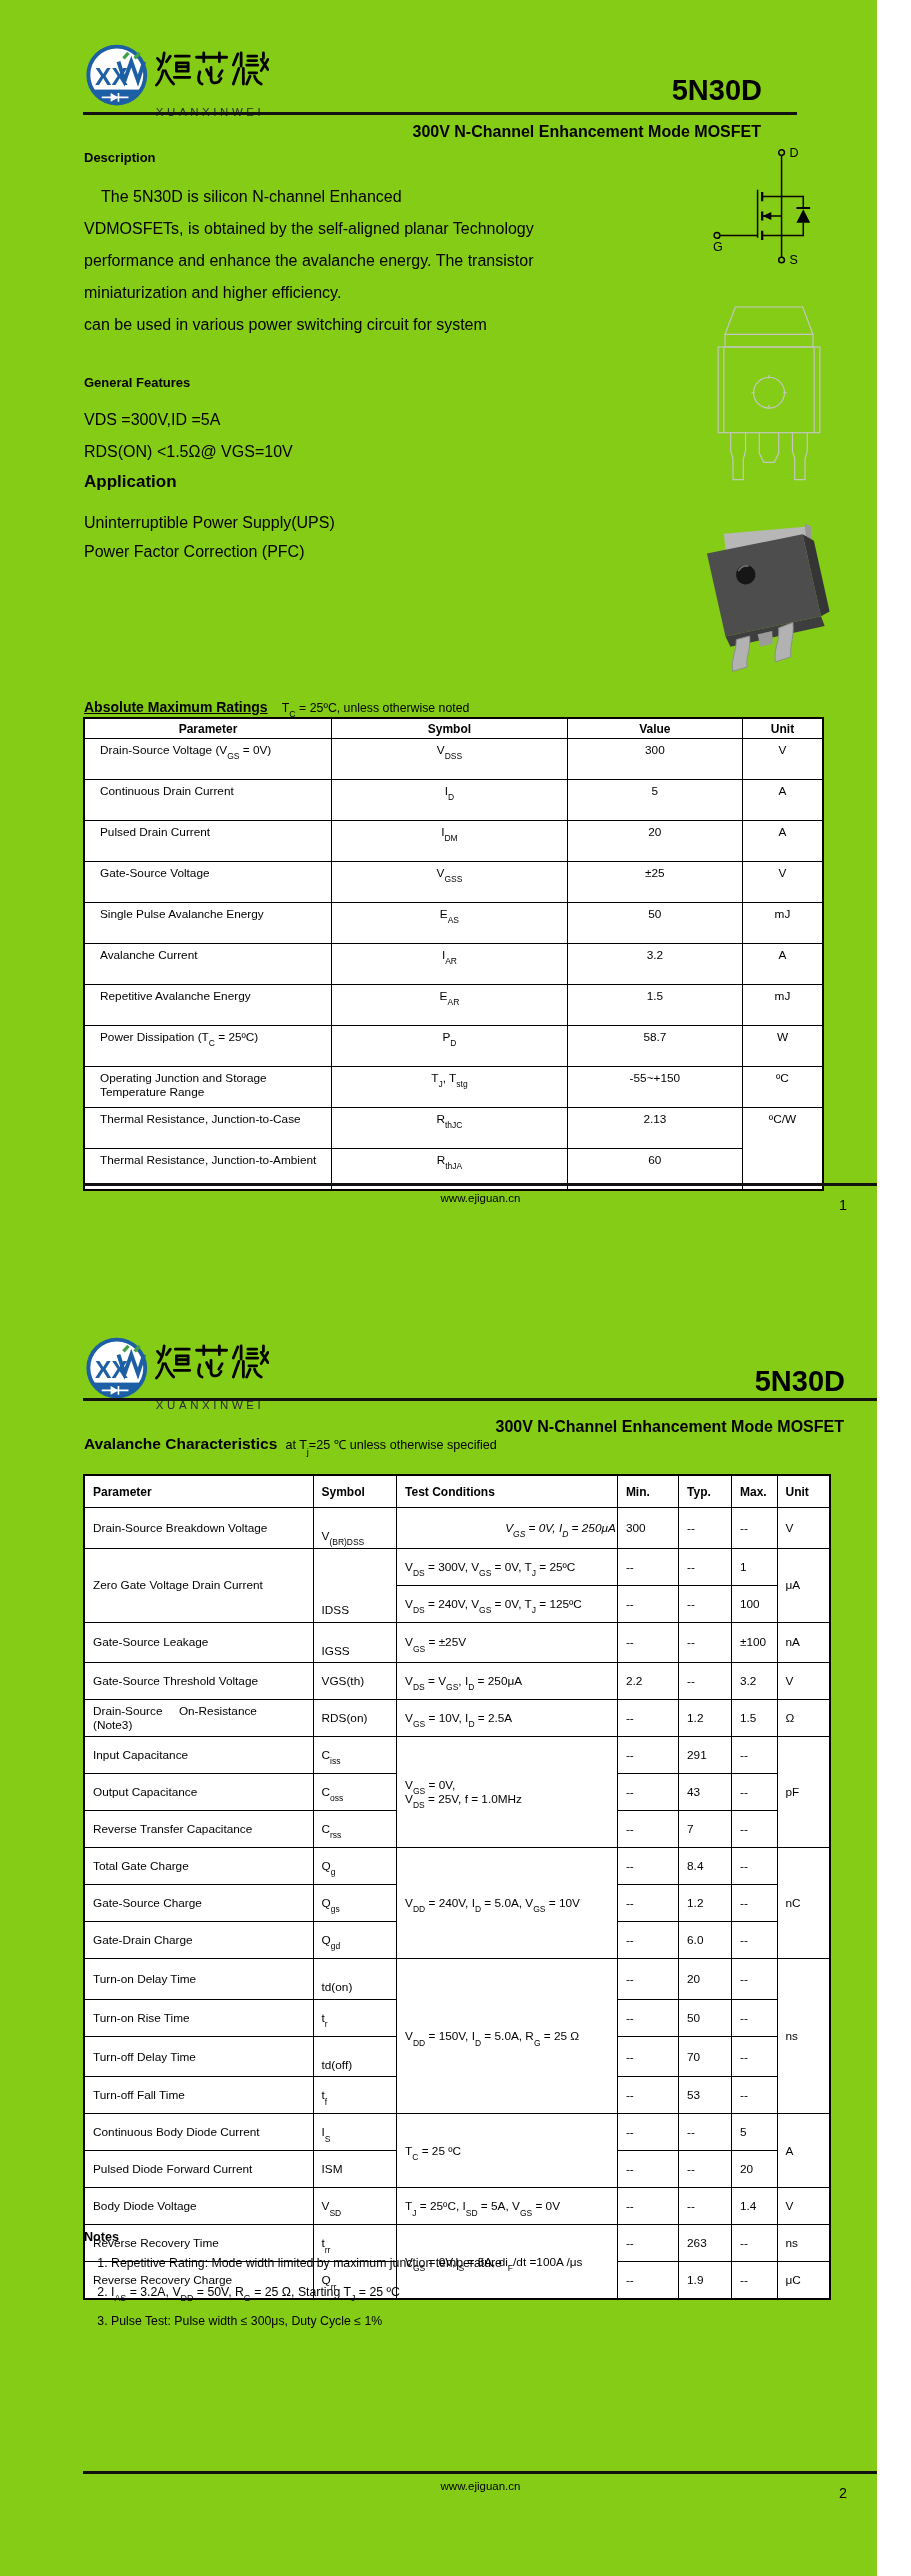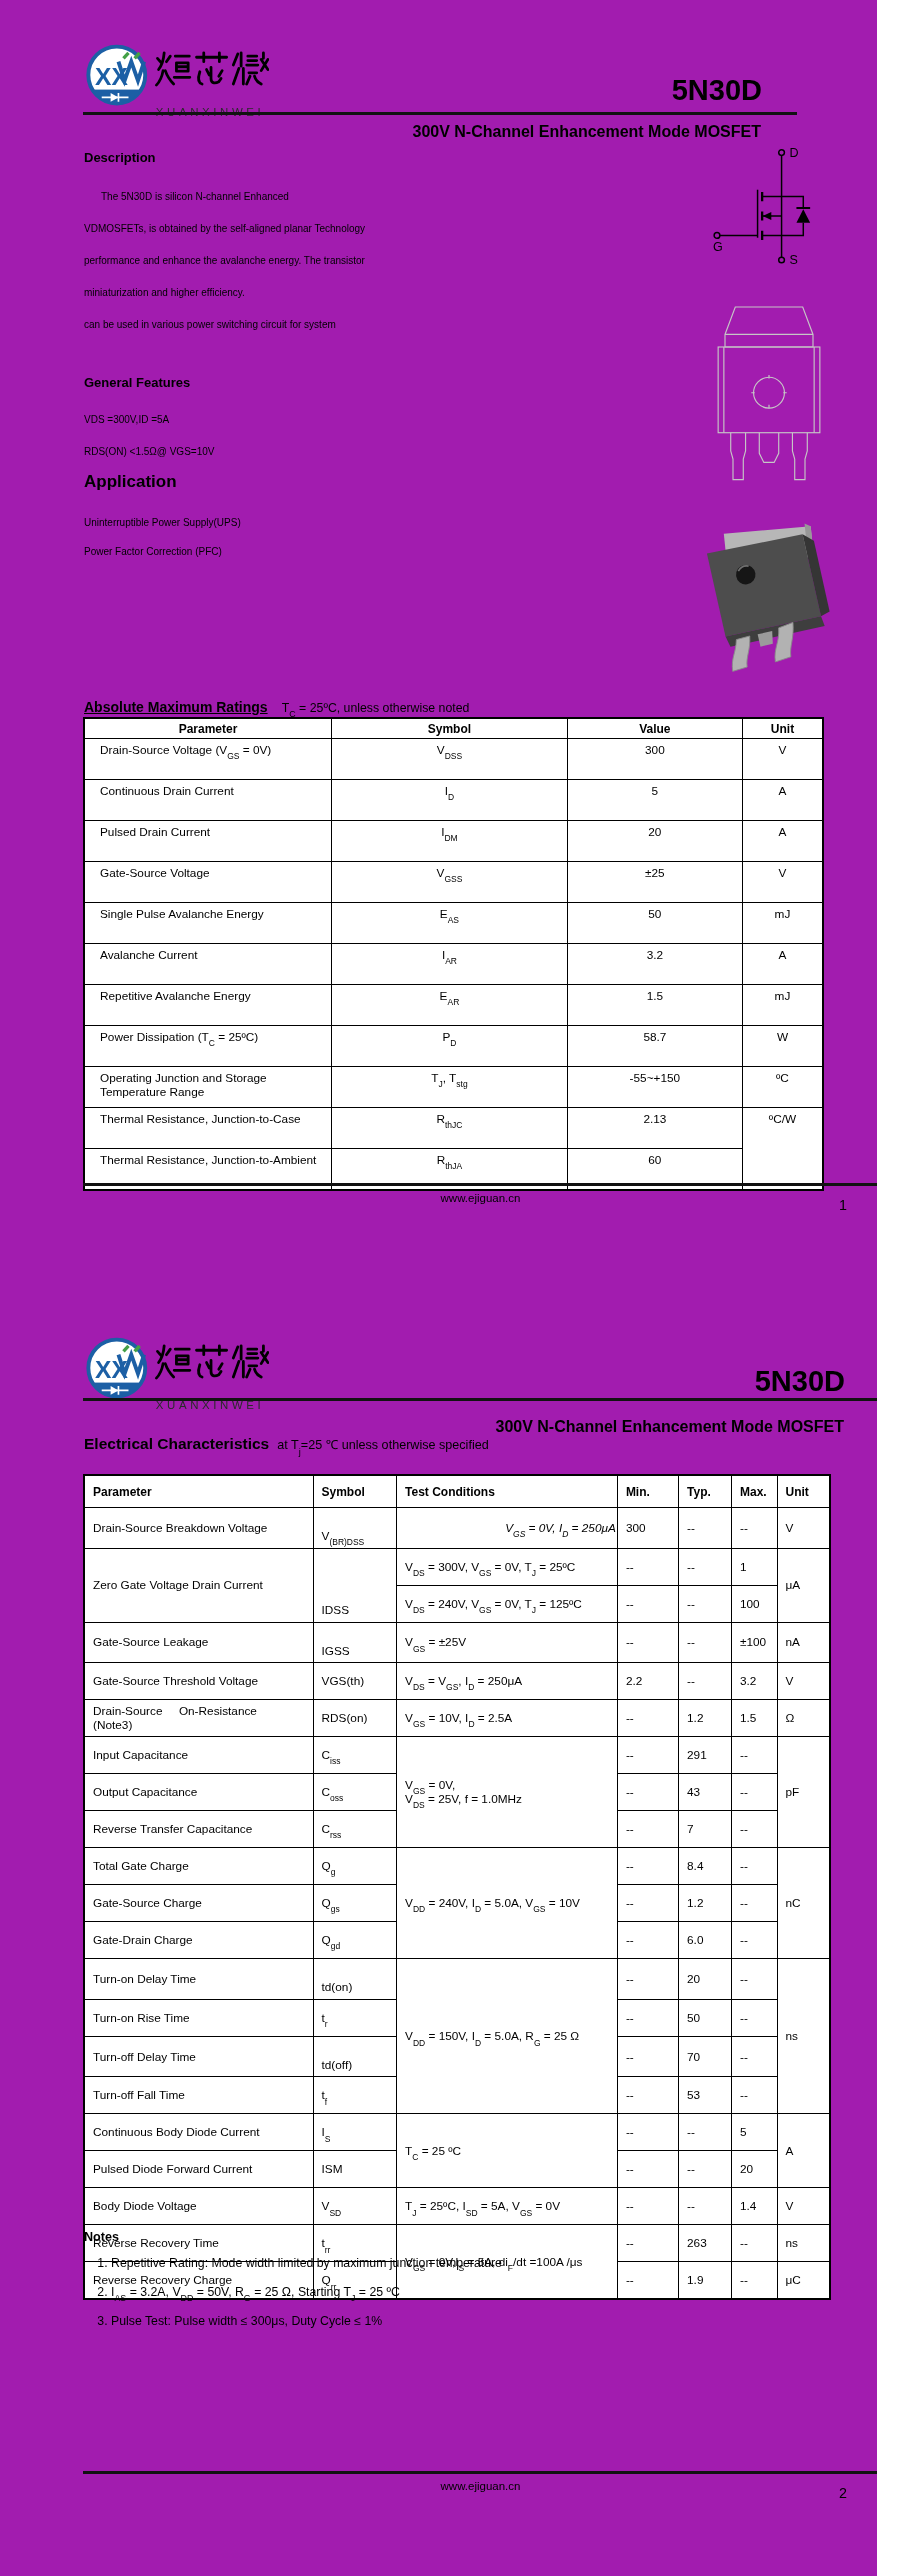--- a/index.html
+++ b/index.html
@@ -1,17 +1,17 @@
 <!DOCTYPE html>
 <html style="font-size:9.2px"><head>
 <meta charset="utf-8">
 <style>
   html,body{margin:0;padding:0;}
   body{width:911px;background:#ffffff;font-family:"Liberation Sans",sans-serif;color:#000;}
-  .page{position:relative;width:877px;height:1288px;background:#a21caf;overflow:hidden;}
+  .page{position:relative;width:877px;height:1288px;background:#84cc16;overflow:hidden;}
   sub{font-size:0.72em;position:relative;bottom:-0.22em;line-height:0;}
 
   
   .logo-svg{position:absolute;left:85px;top:37px;width:184px;height:84px;}
   #p2 .logo-svg{top:42px;}
   .partnum{position:absolute;font-weight:bold;font-size:29px;line-height:1;}
   #p1 .partnum{top:76px;right:115px;}
   #p2 .partnum{top:79px;right:32px;}
   .rule{position:absolute;height:2.9px;background:#121212;}
   #p1 .head-rule{left:83px;top:112px;width:714px;}
@@ -19,21 +19,21 @@
   .foot-rule{left:83px;top:1183px;width:795px;}
   .subtitle{position:absolute;font-weight:bold;font-size:16px;line-height:1.2;}
   #p1 .subtitle{top:122px;right:116px;}
   #p2 .subtitle{top:129px;right:33px;}
 
   
   .blk{position:absolute;left:84px;width:568px;}
   .h2{font-weight:bold;font-size:13px;margin:0;}
   #desc-h{top:150px;}
   #desc-lines{top:181px;}
-  .lines p{margin:0;font-size:10px;line-height:32px;white-space:nowrap;}
+  .lines p{margin:0;font-size:16px;line-height:32px;white-space:nowrap;}
   #desc-lines p:first-child{text-indent:17px;}
   #feat-h{top:375px;}
   #feat-lines{top:404px;}
   #app-h{top:472px;font-size:17px;}
   #app-lines{top:508px;}
   #app-lines p{line-height:29px;}
 
   
   .mosfet-svg{position:absolute;left:713px;top:147px;width:112px;height:122px;}
   .pkgline-svg{position:absolute;left:709px;top:294px;width:120px;height:198px;}
@@ -287,21 +287,21 @@
 
 <div class="page" id="p2">
   <svg class="logo-svg" viewBox="0 0 320 146" width="184" height="84">
       <use href="#logo-sym"></use>
     </svg>
   <div class="partnum">5N30D</div>
   <div class="rule head-rule"></div>
   <div class="subtitle">300V N-Channel Enhancement Mode MOSFET</div>
 
   <div id="ec-heading">
-    <span class="bold">Electrical Characteristics</span>
+    <span class="bold">Avalanche Characteristics</span>
     <span class="note">at T<sub>j</sub>=25 ℃ unless otherwise specified</span>
   </div>
 
   <table class="sheet" id="ec-table">
     <colgroup>
         <col class="ec1">
         <col class="ec2">
         <col class="ec3">
         <col class="ec4">
         <col class="ec5">

